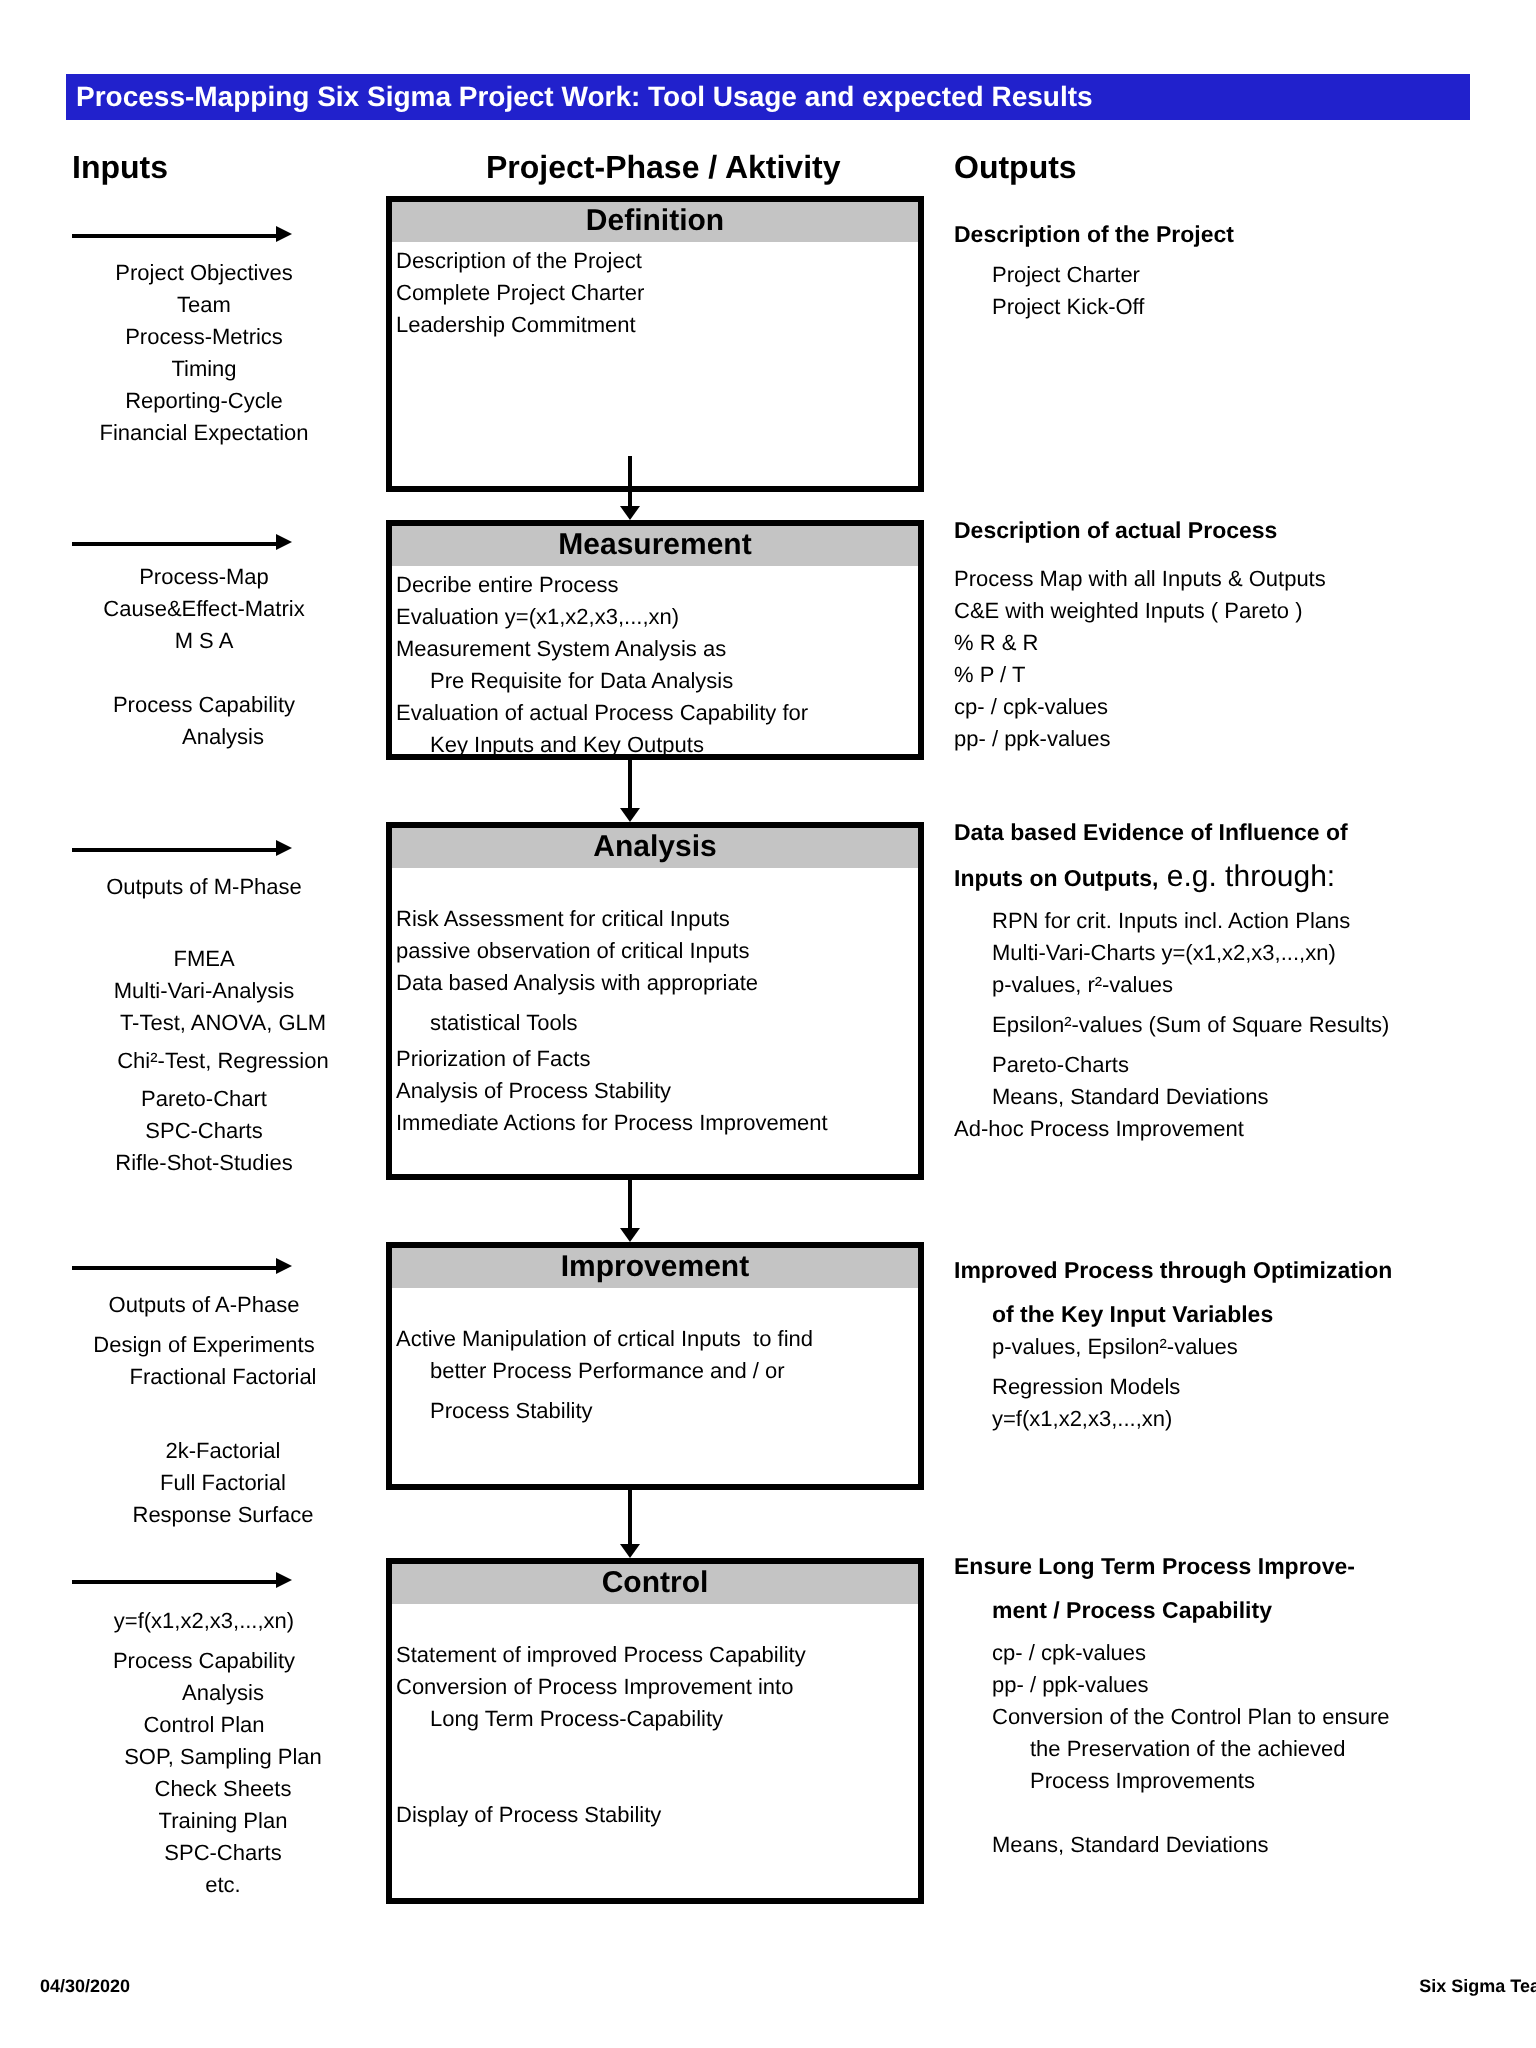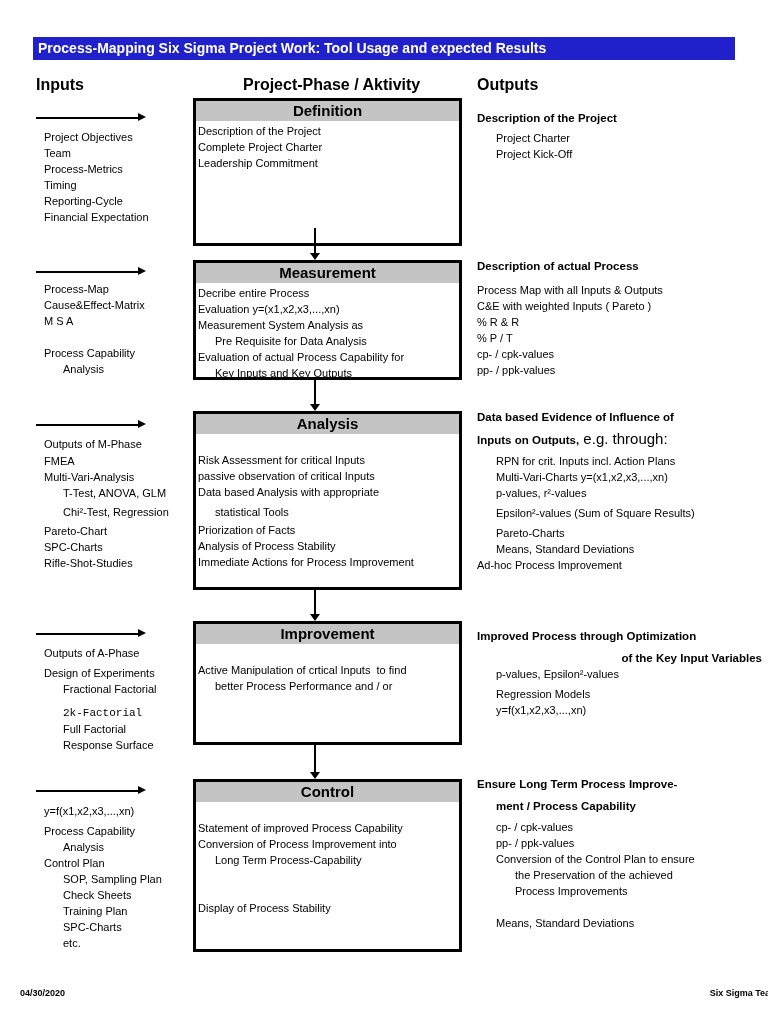--- a/index.html
+++ b/index.html
@@ -11,21 +11,21 @@
              font-size:14px;font-weight:bold;line-height:23px;padding-left:5px;box-sizing:border-box;}
   
   .col-head{position:absolute;top:76px;font-size:16px;font-weight:bold;}
   #col-inputs{left:36px;} #col-phase{left:243px;} #col-outputs{left:477px;}
   
   .line{font-size:11px;line-height:16px;height:16px;white-space:pre-wrap;}
   .line.b{font-weight:bold;font-size:11.5px;}
   .line .reg{font-weight:normal;font-size:15px;}
   .i1{padding-left:19px;} .i2{padding-left:38px;}
   
-  .inputs-list{position:absolute;left:44px;width:156px;}
+  .inputs-list{position:absolute;left:24px;width:156px;text-align:center;}
   #in-s1{top:129px;} #in-s2{top:281px;} #in-s3{top:436px;} #in-s4{top:645px;} #in-s5{top:803px;}
   
   .harrow{position:absolute;left:36px;width:110px;height:9px;}
   #ha-s1{top:113px;} #ha-s2{top:267px;} #ha-s3{top:420px;} #ha-s4{top:629px;} #ha-s5{top:786px;}
   .harrow .shaft{position:absolute;left:0;right:7px;top:4px;height:1.5px;background:#000;}
   .harrow .head{position:absolute;right:0;top:0;width:0;height:0;
                 border-top:4.5px solid transparent;border-bottom:4.5px solid transparent;
                 border-left:8px solid #000;}
   
   .phase-box{position:absolute;left:193px;width:269px;border:3px solid var(--box-border,#000);
@@ -96,33 +96,33 @@
   <div class="inputs-list" id="in-s2">
       <div class="line">Process-Map</div>
       <div class="line">Cause&amp;Effect-Matrix</div>
       <div class="line">M S A</div>
       <div class="line">&nbsp;</div>
       <div class="line">Process Capability</div>
       <div class="line i1">Analysis</div>
     </div>
   <div class="inputs-list" id="in-s3">
       <div class="line">Outputs of M-Phase</div>
-      <div class="line" style="margin-top: 1px;">FMEA</div>
+      <div class="line" style="margin-top: 20px;">FMEA</div>
       <div class="line">Multi-Vari-Analysis</div>
       <div class="line i1">T-Test, ANOVA, GLM</div>
       <div class="line i1" style="margin-top: 3px;">Chi²-Test, Regression</div>
       <div class="line" style="margin-top: 3px;">Pareto-Chart</div>
       <div class="line">SPC-Charts</div>
       <div class="line">Rifle-Shot-Studies</div>
     </div>
   <div class="inputs-list" id="in-s4">
       <div class="line">Outputs of A-Phase</div>
       <div class="line" style="margin-top: 4px;">Design of Experiments</div>
       <div class="line i1">Fractional Factorial</div>
-      <div class="line i1" style="margin-top: 8px; font-family: Liberation Mono, monospace;">2k-Factorial</div>
+      <div class="line i1" style="margin-top: 21px;">2k-Factorial</div>
       <div class="line i1">Full Factorial</div>
       <div class="line i1">Response Surface</div>
     </div>
   <div class="inputs-list" id="in-s5">
       <div class="line">y=f(x1,x2,x3,...,xn)</div>
       <div class="line" style="margin-top: 4px;">Process Capability</div>
       <div class="line i1">Analysis</div>
       <div class="line">Control Plan</div>
       <div class="line i1">SOP, Sampling Plan</div>
       <div class="line i1">Check Sheets</div>
@@ -162,20 +162,21 @@
         <div class="line">Analysis of Process Stability</div>
         <div class="line">Immediate Actions for Process Improvement</div>
       </div>
   </div>
   <div class="phase-box" id="box-s4">
     <div class="box-title">Improvement</div>
     <div class="box-body">
         <div class="line">&nbsp;</div>
         <div class="line">Active Manipulation of crtical Inputs  to find</div>
         <div class="line i1">better Process Performance and / or</div>
+        <div class="line i1" style="margin-top: 4px;">Process Stability</div>
       </div>
   </div>
   <div class="phase-box" id="box-s5">
     <div class="box-title">Control</div>
     <div class="box-body">
         <div class="line">&nbsp;</div>
         <div class="line">Statement of improved Process Capability</div>
         <div class="line">Conversion of Process Improvement into</div>
         <div class="line i1">Long Term Process-Capability</div>
         <div class="line">&nbsp;</div>
@@ -221,21 +222,21 @@
       <div class="line i1" style="margin-top: 6px;">RPN for crit. Inputs incl. Action Plans</div>
       <div class="line i1">Multi-Vari-Charts y=(x1,x2,x3,...,xn)</div>
       <div class="line i1">p-values, r²-values</div>
       <div class="line i1" style="margin-top: 4px;">Epsilon²-values (Sum of Square Results)</div>
       <div class="line i1" style="margin-top: 4px;">Pareto-Charts</div>
       <div class="line i1">Means, Standard Deviations</div>
       <div class="line">Ad-hoc Process Improvement</div>
     </div>
   <div class="outputs-list" id="out-s4">
       <div class="line b">Improved Process through Optimization</div>
-      <div class="line i1 b" style="margin-top: 6px; text-align: right;">of the Key Input Variables</div>
+      <div class="line i1 b" style="margin-top: 6px;">of the Key Input Variables</div>
       <div class="line i1">p-values, Epsilon²-values</div>
       <div class="line i1" style="margin-top: 4px;">Regression Models</div>
       <div class="line i1">y=f(x1,x2,x3,...,xn)</div>
     </div>
   <div class="outputs-list" id="out-s5">
       <div class="line b">Ensure Long Term Process Improve-</div>
       <div class="line i1 b" style="margin-top: 6px;">ment / Process Capability</div>
       <div class="line i1" style="margin-top: 5px;">cp- / cpk-values</div>
       <div class="line i1">pp- / ppk-values</div>
       <div class="line i1">Conversion of the Control Plan to ensure</div>

